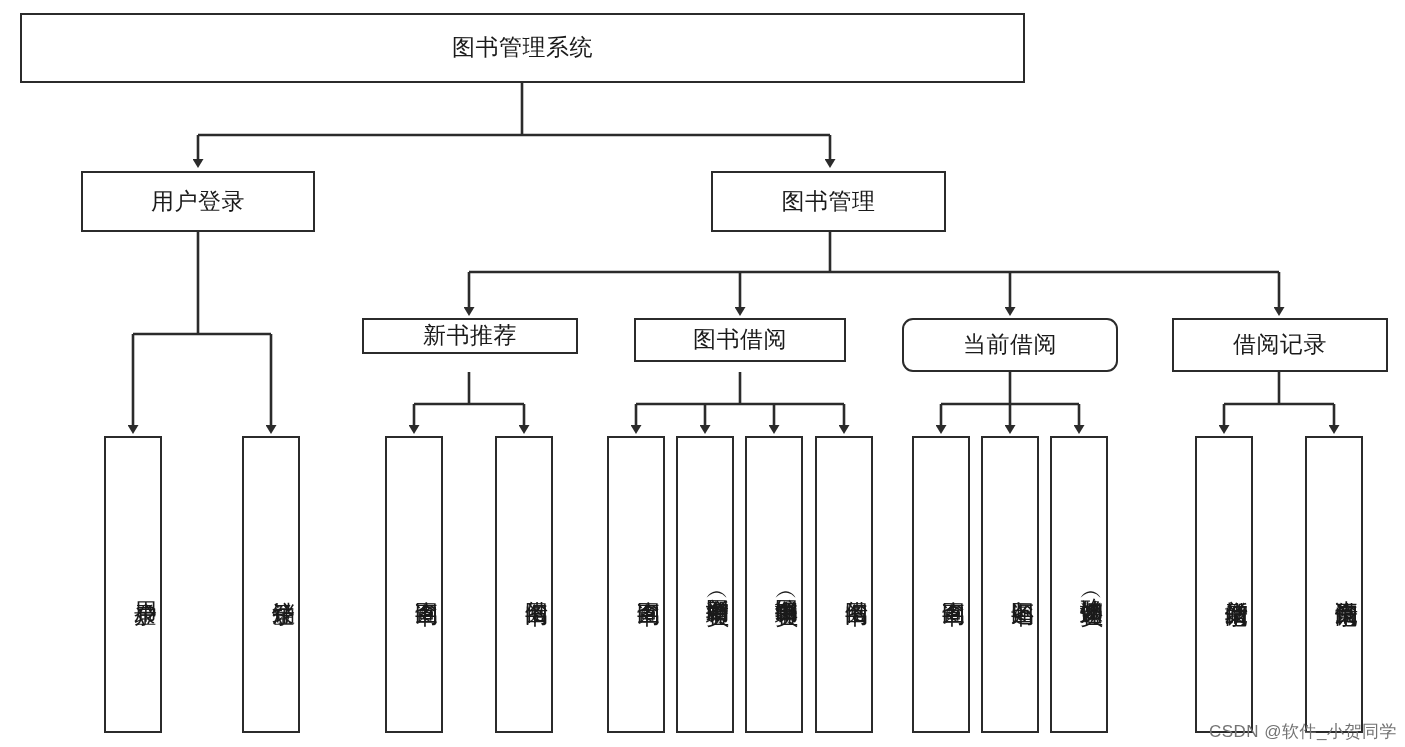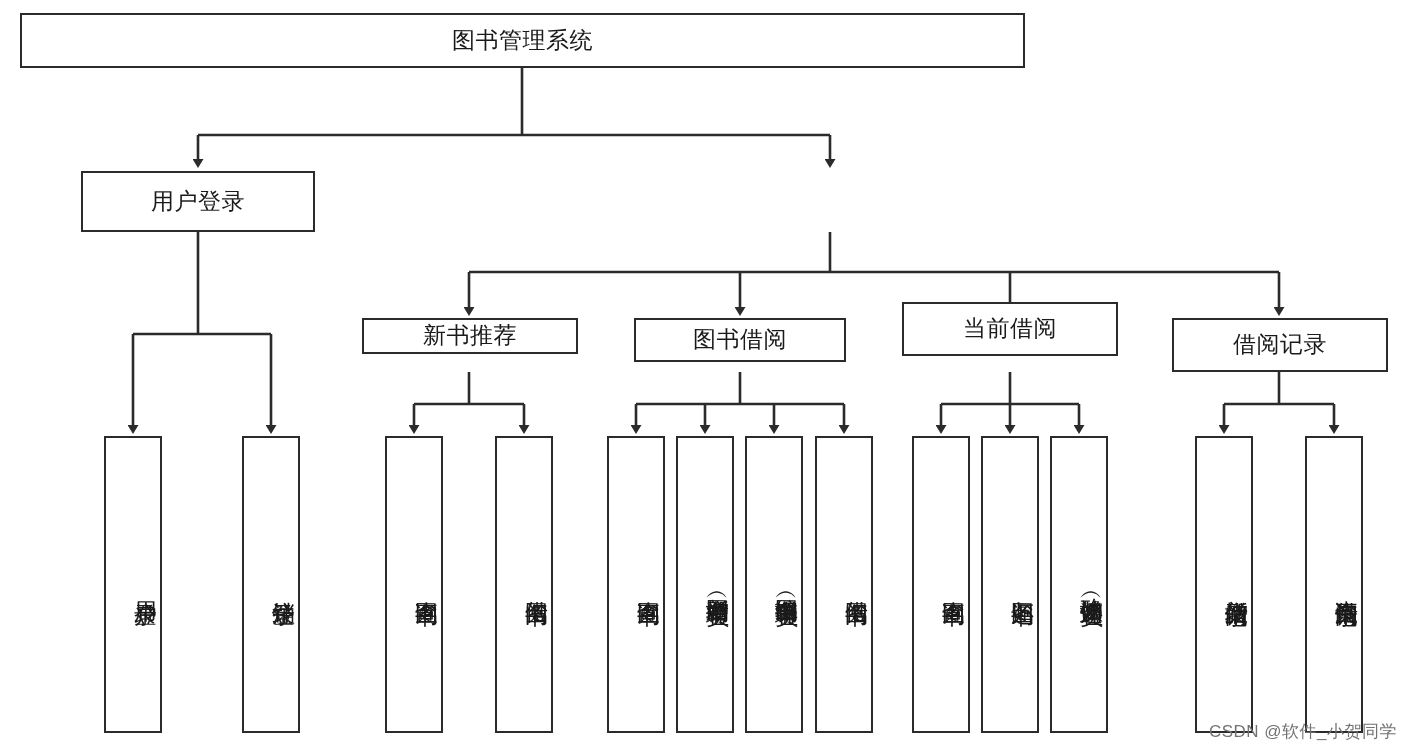--- a/index.html
+++ b/index.html
@@ -117,35 +117,38 @@
       <path d="M1010,404 L1010,426" marker-end="url(#arrow)"></path>
       <path d="M1079,404 L1079,426" marker-end="url(#arrow)"></path>
 
       <path d="M1279,372 L1279,404"></path>
       <path d="M1224,404 L1334,404"></path>
       <path d="M1224,404 L1224,426" marker-end="url(#arrow)"></path>
       <path d="M1334,404 L1334,426" marker-end="url(#arrow)"></path>
     </g>
   </svg>
 
-  <div class="node node-h node-root" style="left:20px; top:13px; width:1005px; height:55px;">
+  <div class="node node-h node-root" style="left:20px; top:13px; width:1005px; height:70px;">
     <span class="label">图书管理系统</span>
   </div>
 
   <div class="node node-h" style="left:81px; top:171px; width:234px; height:61px;">
     <span class="label">用户登录</span>
+  </div>
+  <div class="node node-h" style="left:711px; top:171px; width:235px; height:61px;">
+    <span class="label">图书管理</span>
   </div>
 
   <div class="node node-h" style="left:362px; top:318px; width:216px; height:36px;">
     <span class="label">新书推荐</span>
   </div>
   <div class="node node-h" style="left:634px; top:318px; width:212px; height:44px;">
     <span class="label">图书借阅</span>
   </div>
-  <div class="node node-h" style="left:902px; top:302px; width:216px; height:54px;">
+  <div class="node node-h" style="left:902px; top:318px; width:216px; height:54px;border-radius:11px;">
     <span class="label">当前借阅</span>
   </div>
   <div class="node node-h" style="left:1172px; top:318px; width:216px; height:54px;">
     <span class="label">借阅记录</span>
   </div>
 
   <div class="node node-v" style="left:104px; top:436px; width:58px; height:297px;">
     <span class="label">用户登录</span>
   </div>
   <div class="node node-v" style="left:242px; top:436px; width:58px; height:297px;">

